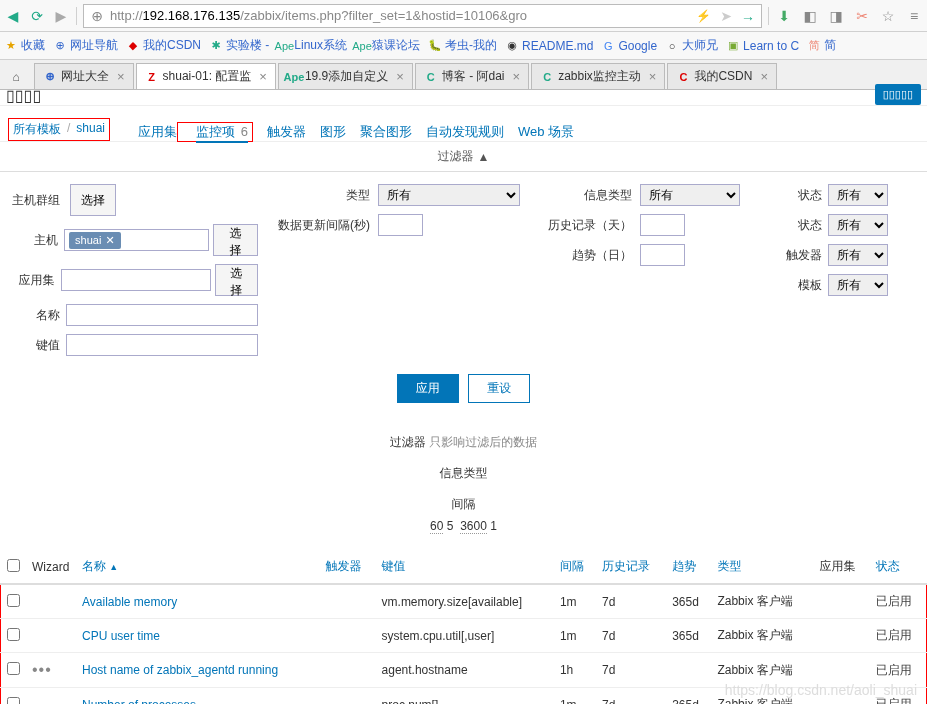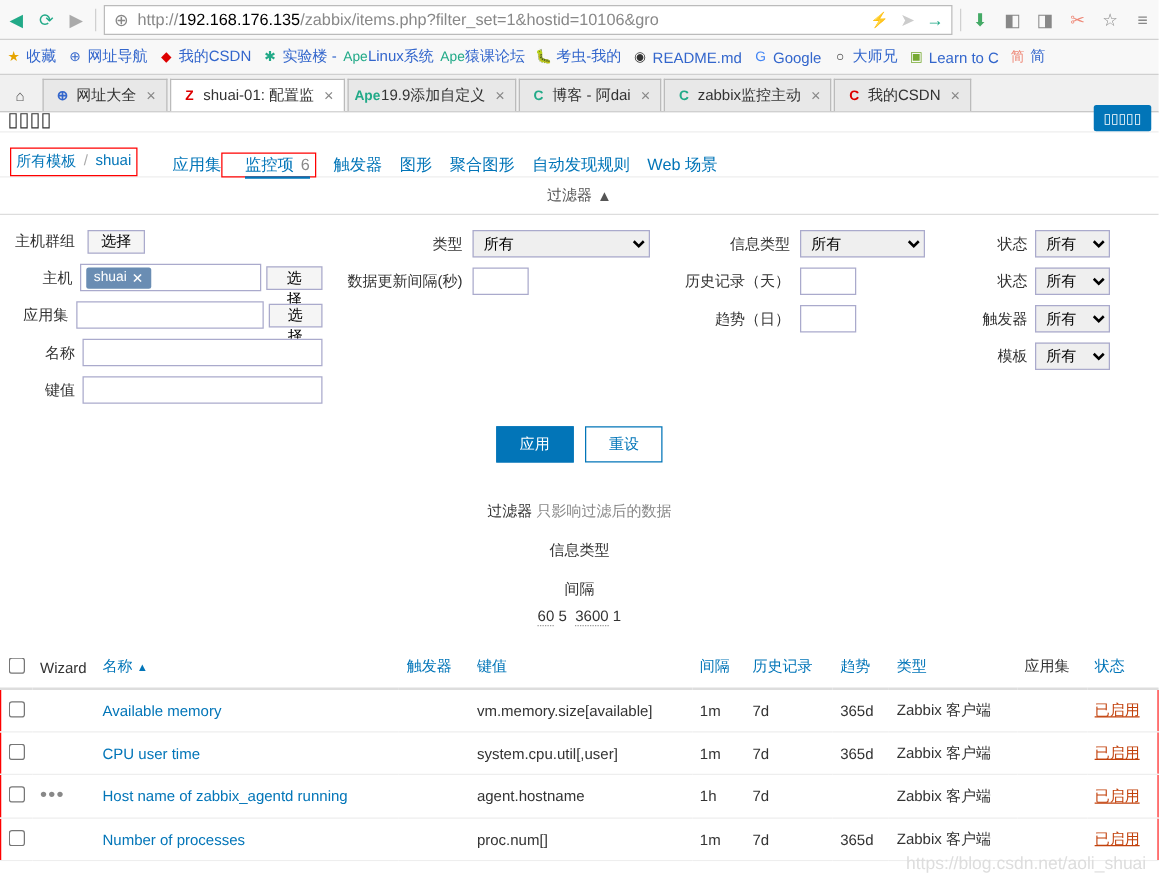--- a/index.html
+++ b/index.html
@@ -46,21 +46,21 @@
   
   
   .filter-toggle { text-align: center; padding: 6px 0; border-bottom: 1px solid #ddd; color: #555; cursor: pointer; display: flex; justify-content: center; align-items: center; gap: 4px; }
   
   
   .filter-form { padding: 12px 8px; }
   .form-row { display: flex; align-items: center; margin-bottom: 8px; }
   .form-label { width: 58px; text-align: right; padding-right: 6px; color: #333; }
   .form-input { width: 150px; height: 22px; border: 1px solid #aac; padding: 0 4px; font-size: 12px; }
   .form-select { width: 142px; height: 22px; border: 1px solid #aac; padding: 0 4px; font-size: 12px; }
-  .btn-gray { height: 19px; padding: 0 10px; border: 1px solid #aac; background: #f5f5f5; cursor: pointer; margin-left: 4px; font-size: 12px; }
+  .btn-gray { height: 32px; padding: 0 10px; border: 1px solid #aac; background: #f5f5f5; cursor: pointer; margin-left: 4px; font-size: 12px; }
   .tag { display: inline-flex; align-items: center; gap: 4px; background: #6a8db3; color: #fff; padding: 2px 6px; border-radius: 2px; font-size: 11px; }
   .cols { display: flex; }
   .col { flex: 1; }
   .col-r { padding-left: 40px; }
   .col2-label { text-align: right; padding-right: 8px; min-width: 120px; }
   .btn-row { text-align: center; padding: 10px 0; }
   .btn-primary { background: #0275b8; color: #fff; border: 1px solid #0275b8; padding: 5px 18px; cursor: pointer; margin-right: 6px; font-size: 12px; }
   .btn-sec { background: #fff; color: #0275b8; border: 1px solid #0275b8; padding: 5px 18px; cursor: pointer; font-size: 12px; }
   
   
@@ -68,21 +68,21 @@
   .filter-summary .gray { color: #888; }
   .sum-row { padding: 3px 0; text-align: center; }
   .dotted { border-bottom: 1px dotted #999; }
   
   
   .tbl { width: 100%; border-collapse: collapse; margin-top: 8px; }
   .tbl th { text-align: left; padding: 8px 6px; border-bottom: 2px solid #ddd; font-weight: normal; color: #0275b8; cursor: pointer; font-size: 12px; }
   .tbl th.nolink { color: #333; cursor: default; }
   .tbl td { padding: 8px 6px; border-bottom: 1px solid #eee; font-size: 12px; }
   .tbl td.link { color: #0275b8; cursor: pointer; }
-  .status-en { color: #c2410c; text-decoration: underline; }
+  .status-en { color: #404040; }
   .sort-arrow { font-size: 9px; color: #0275b8; }
   .red-border-rows { border: 1px solid red; }
   .wizard-dots { color: #888; font-size: 16px; letter-spacing: 1px; cursor: pointer; }
   .watermark { position: absolute; right: 10px; bottom: 6px; color: #ddd; font-size: 14px; pointer-events: none; }
 </style>
 </head>
 <body>
 
 <div class="browser-toolbar">
   <span class="tb-icon" style="color:#2a8">◀</span>

